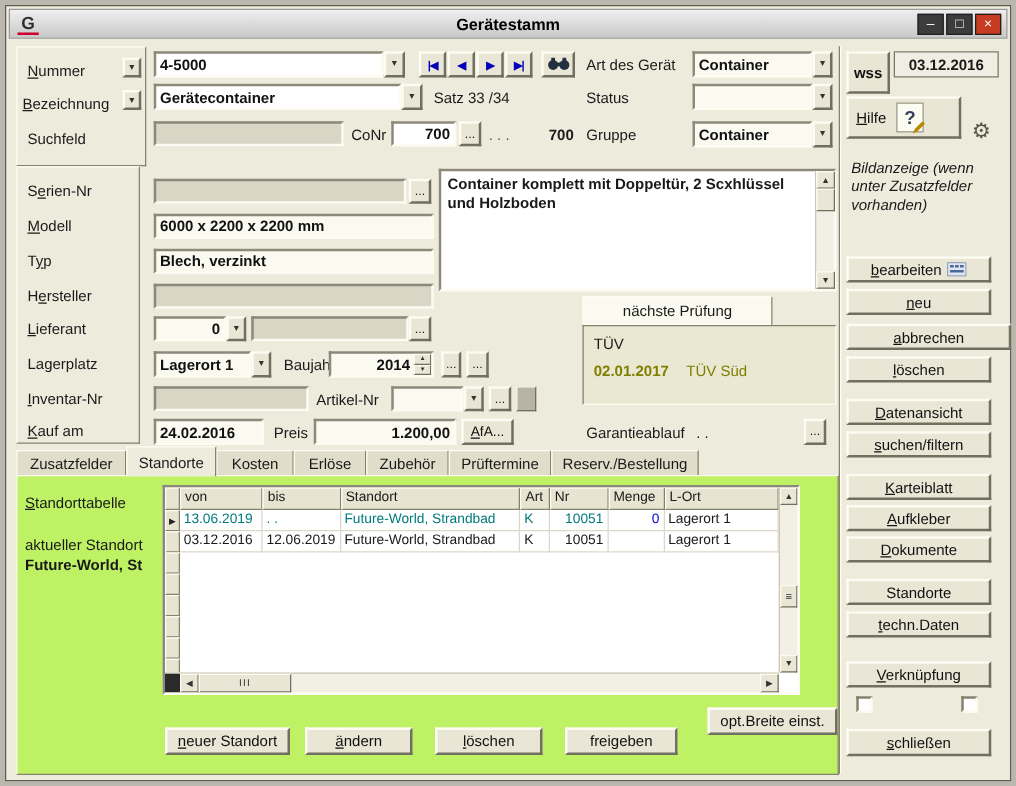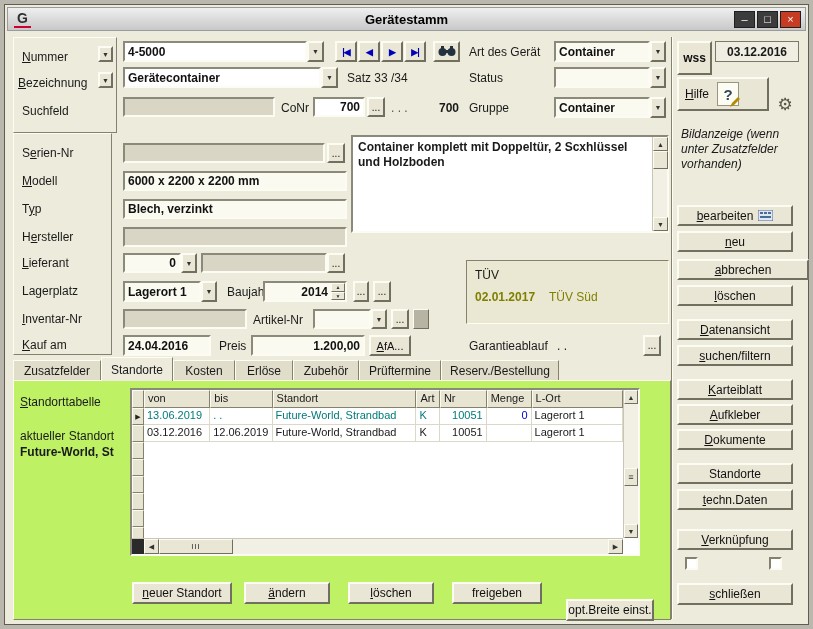--- a/index.html
+++ b/index.html
@@ -216,21 +216,21 @@
   <div class="field" style="left:308px;top:304px;width:58px;height:20px">
       <span></span>
     </div>
   <div class="btn" style="left:366px;top:304px;width:16px;height:20px">
       <span class="glyph-dd">▼</span>
     </div>
   <div class="btn sm" style="left:386px;top:304px;width:18px;height:20px">...</div>
   <div class="abs" style="left:408px;top:304px;width:16px;height:20px;background:#b7b4a4;border:1px solid;border-color:#fdfcf2 #716f5f #716f5f #fdfcf2"></div>
 
   <div class="field" style="left:118px;top:330px;width:88px;height:21px">
-      <span>24.04.2016</span>
+      <span>24.02.2016</span>
     </div>
   <span class="lbl" style="left:214px;top:334px">Preis</span>
   <div class="field ralign" style="left:246px;top:330px;width:114px;height:21px">
       <span>1.200,00</span>
     </div>
   <div class="btn" style="left:364px;top:330px;width:42px;height:21px;font-size:11px">
       <span><u>A</u>fA...</span>
     </div>
   <span class="lbl" style="left:464px;top:334px">Garantieablauf</span>
   <span class="lbl" style="left:552px;top:334px">. .</span>
@@ -238,20 +238,21 @@
 
   <div class="memo" style="left:346px;top:130px;width:318px;height:98px">
     <div class="memo-text">Container komplett mit Doppeltür, 2 Scxhlüssel und Holzboden</div>
     <div class="abs sb" style="right:0;top:0;bottom:0;width:15px;border-left:1px solid #c9c6b5">
       <div class="sb-btn abs" style="left:0;top:0;width:15px;height:14px">▲</div>
       <div class="sb-thumb abs" style="left:0;top:14px;width:15px;height:18px"></div>
       <div class="sb-btn abs" style="left:0;bottom:0;width:15px;height:14px">▼</div>
     </div>
   </div>
 
+  <div class="abs" style="left:461px;top:232px;width:152px;height:24px;background:#fbfaf0;border:1px solid;border-color:#fffdf2 #84816e #84816e #fffdf2;display:flex;align-items:center;justify-content:center">nächste Prüfung</div>
   <div class="abs" style="left:461px;top:255px;width:203px;height:64px;background:#eae8d2;border:1px solid;border-color:#84816e #fffdf2 #fffdf2 #84816e">
     <span class="lbl" style="left:8px;top:7px">TÜV</span>
     <span class="lbl" style="left:8px;top:29px;color:#7f7f00;font-weight:bold">02.01.2017</span>
     <span class="lbl" style="left:82px;top:29px;color:#7f7f00">TÜV Süd</span>
   </div>
 
   <div class="divider" style="left:666px;top:32px;height:582px"></div>
   <div class="lbl it" style="left:676px;top:122px;width:118px">Bildanzeige (wenn unter Zusatzfelder vorhanden)</div>
 
   <div class="btn" style="left:672px;top:200px;width:116px;height:21px;gap:5px">
@@ -388,18 +389,18 @@
       </div>
     <div class="btn" style="left:230px;top:201px;width:86px;height:22px">
         <span><u>ä</u>ndern</span>
       </div>
     <div class="btn" style="left:334px;top:201px;width:86px;height:22px">
         <span><u>l</u>öschen</span>
       </div>
     <div class="btn" style="left:438px;top:201px;width:90px;height:22px">
         <span>freigeben</span>
       </div>
-    <div class="btn" style="left:552px;top:218px;width:88px;height:22px">
+    <div class="btn" style="left:552px;top:185px;width:104px;height:22px">
         <span>opt.Breite einst.</span>
       </div>
   </div>
 
 </div>
 
 </body></html>

